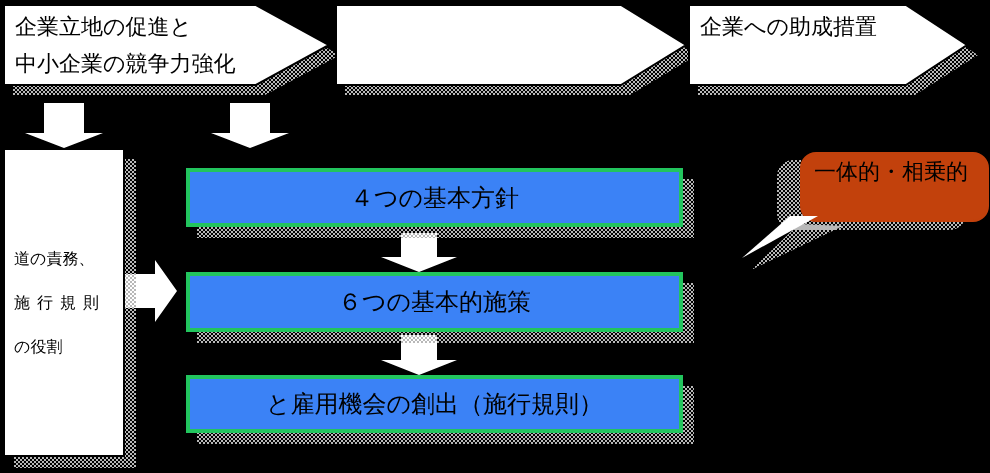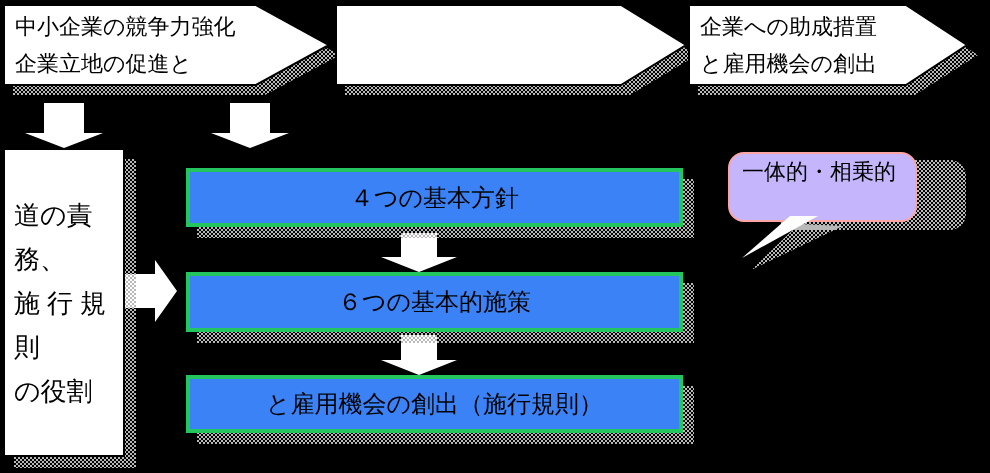--- a/index.html
+++ b/index.html
@@ -45,43 +45,43 @@
   .down-d{left:381px;top:335px;width:76px;height:40px;
     clip-path:polygon(20px 0,56px 0,56px 25px,76px 25px,38px 40px,0 25px,20px 25px);}
   .right-r{left:125px;top:260px;width:52px;height:62px;
     clip-path:polygon(0 14px,30px 14px,30px 0,52px 31px,30px 62px,30px 48px,0 48px);}
 
   
   .left-box{
     left:3px;top:148px;width:122px;height:309px;
     background:#fff;border:2px solid #000;box-sizing:border-box;
     display:flex;flex-direction:column;justify-content:center;
-    padding-left:9px;font-size:26px;line-height:44px;
+    padding-left:9px;font-size:16px;line-height:44px;
   }
   .left-box .spread{letter-spacing:7px;}
   .sh-left{left:14px;top:159px;width:122px;height:309px;}
 
   
   .mid{
     left:186px;width:497px;background:#3b82f6;border:4px solid #22c55e;box-sizing:border-box;
     display:flex;align-items:center;justify-content:center;
     font-size:24px;white-space:nowrap;
   }
   .mid-1{top:168px;height:59px;}
   .mid-2{top:272px;height:60px;font-family:Liberation Mono, monospace;}
   .mid-3{top:375px;height:58px;}
   .sh-mid{left:197px;width:497px;}
   .sh-mid-1{top:179px;height:59px;}
   .sh-mid-2{top:283px;height:60px;}
   .sh-mid-3{top:386px;height:58px;}
 
   
   .bubble{
-    left:728px;top:152px;width:189px;height:70px;
-    background:#c4b5fd;border:2px solid #fca5a5;border-radius:16px;box-sizing:border-box;
+    left:800px;top:152px;width:189px;height:70px;
+    background:#c2410c;border:2px solid #c2410c;border-radius:16px;box-sizing:border-box;
     padding:4px 0 0 12px;font-size:22px;line-height:27px;white-space:nowrap;
   }
   .sh-bubble{left:777px;top:160px;width:189px;height:70px;border-radius:16px;}
   .tail{
     left:742px;top:216px;width:78px;height:42px;background:#fff;z-index:4;
     clip-path:polygon(48px 0,76px 0,0 42px);
   }
   .sh-tail{
     left:751px;top:224px;width:92px;height:46px;
     clip-path:polygon(48px 0,92px 2px,0 46px);
@@ -94,38 +94,37 @@
 
   <div class="abs checker sh-c1"></div>
   <div class="abs checker sh-c2"></div>
   <div class="abs checker sh-c3"></div>
 
   <div class="abs chev" style="left:3px;top:4px;width:329px;height:82px;">
     <svg width="329" height="82">
       <path d="M1 1 L253 1 L326 41 L253 81 L1 81 Z" fill="#ffffff" stroke="#000000" stroke-width="2"></path>
     </svg>
     <div class="txt">
+      <div>企業立地の促進と</div>
       <div>中小企業の競争力強化</div>
-      <div>企業立地の促進と</div>
     </div>
   </div>
 
   <div class="abs chev" style="left:335px;top:4px;width:354px;height:82px;">
     <svg width="354" height="82">
       <path d="M1 1 L286 1 L351 41 L286 81 L1 81 Z" fill="#ffffff" stroke="#000000" stroke-width="2"></path>
     </svg>
   </div>
 
   <div class="abs chev" style="left:688px;top:4px;width:282px;height:82px;">
     <svg width="282" height="82">
       <path d="M1 1 L218 1 L279 41 L218 81 L1 81 Z" fill="#ffffff" stroke="#000000" stroke-width="2"></path>
     </svg>
     <div class="txt">
       <div>企業への助成措置</div>
-      <div>と雇用機会の創出</div>
     </div>
   </div>
 
   <div class="abs arrow down-a"></div>
   <div class="abs arrow down-b"></div>
   <div class="abs arrow down-c"></div>
   <div class="abs arrow down-d"></div>
   <div class="abs arrow right-r"></div>
 
   <div class="abs checker sh-left"></div>

